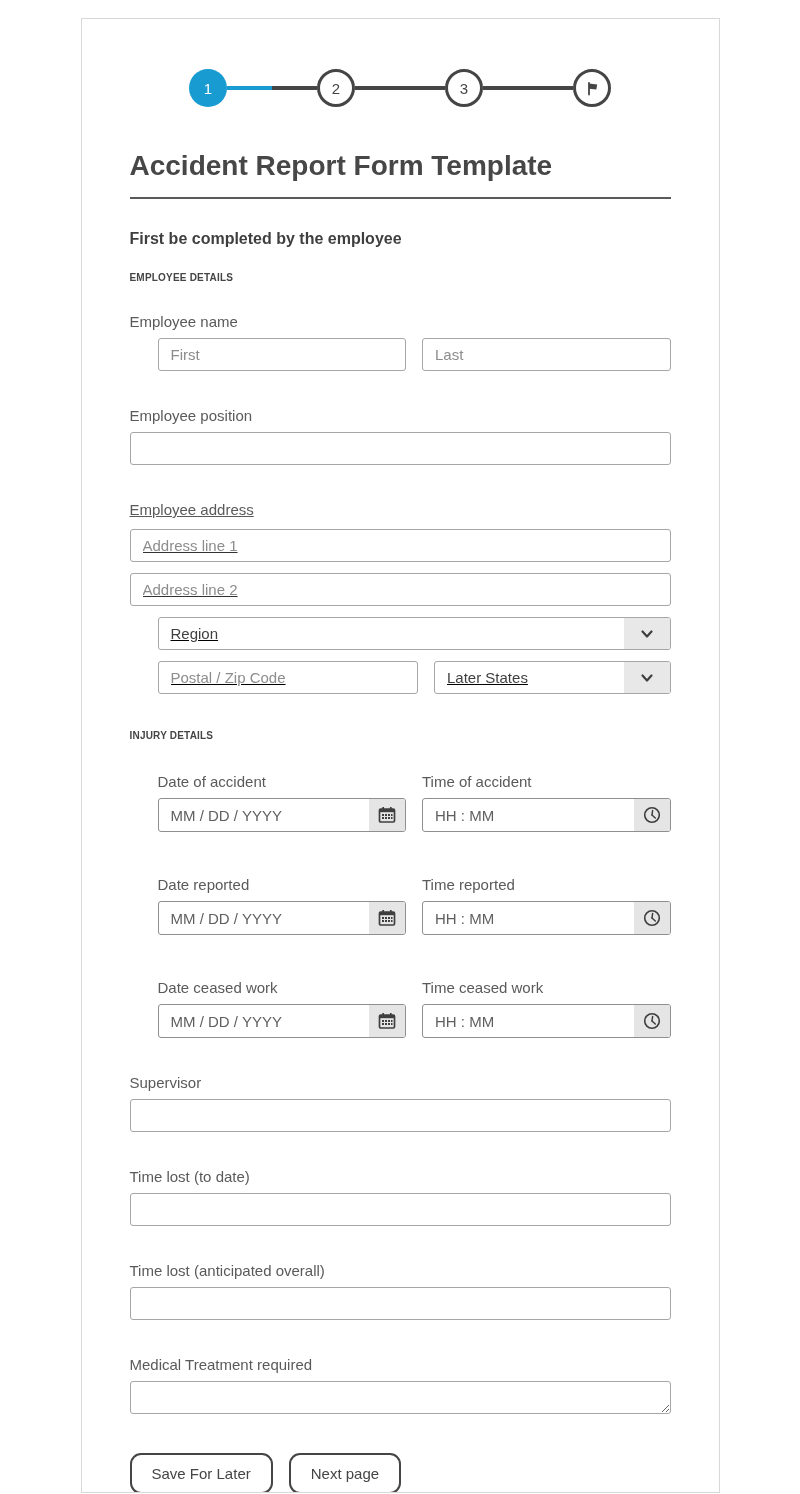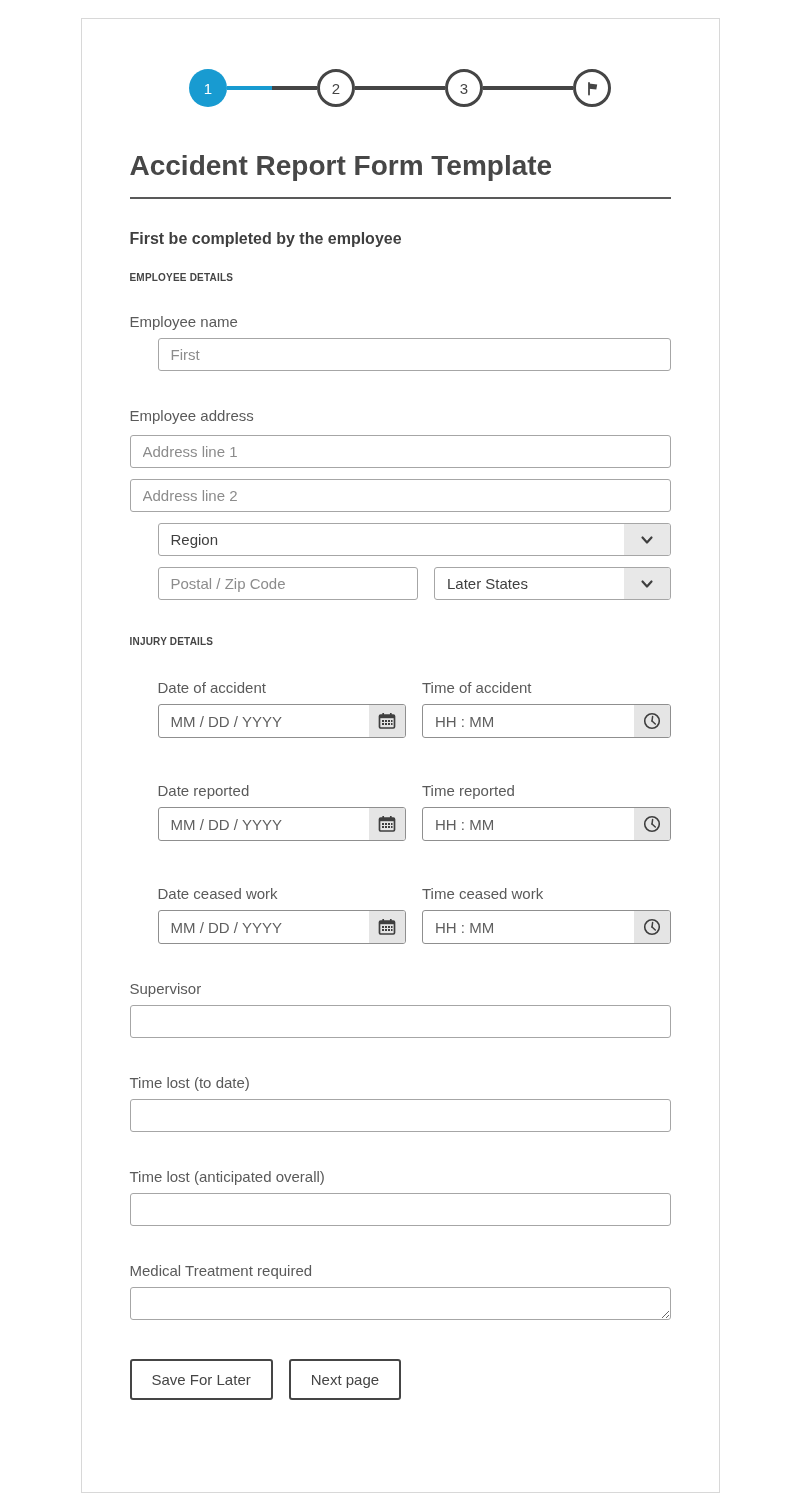--- a/index.html
+++ b/index.html
@@ -56,21 +56,21 @@
   .col { flex: 1; min-width: 0; }
   .text-input {
     width: 100%; height: 33px;
     border: 1px solid #a6a6a6; border-radius: 3px;
     padding: 0 12px;
     font-size: 15px; color: #333;
     font-family: inherit;
     background: #fff;
   }
   .text-input::placeholder { color: #8c8c8c; opacity: 1; }
-  .stack > * { margin-bottom: 11px; }
+  .stack > * { margin-bottom: 11px; text-decoration: underline; }
   .stack > *:last-child { margin-bottom: 0; }
 
   
   .picker-input {
     display: flex; align-items: stretch;
     height: 34px;
     border: 1px solid #8f8f8f; border-radius: 3px;
     background: #fff; overflow: hidden; gap: 25px;
   }
   .picker-input input {
@@ -111,21 +111,21 @@
     resize: both;
     background: #fff;
   }
 
   
   .button-row { display: flex; gap: 16px; margin-top: 35px; }
   .btn {
     height: 41px;
     background: #ffffff;
     border: 2px solid #454545;
-    border-radius: 3px;
+    border-radius: 11px;
     color: #454545;
     font-size: 15px;
     font-family: inherit;
     padding: 0 20px;
     cursor: pointer;
   }
 </style>
 </head>
 <body>
 
@@ -152,23 +152,28 @@
   <hr class="title-rule">
 
   <p class="subtitle">First be completed by the employee</p>
 
   <h2 class="section-heading">EMPLOYEE DETAILS</h2>
 
   <div class="group">
     <label class="field-label">Employee name</label>
     <div class="row">
       <input class="text-input col" type="text" placeholder="First" style="">
-    </div>
-  </div>
-
+      <input class="text-input col" type="text" placeholder="Last" style="">
+    </div>
+  </div>
+
+  <div class="group">
+    <label class="field-label">Employee position</label>
+    <input class="text-input" type="text" style="">
+  </div>
 
   <div class="group stack">
     <label class="field-label">Employee address</label>
     <input class="text-input" type="text" placeholder="Address line 1" style="">
     <input class="text-input" type="text" placeholder="Address line 2" style="">
     <div class="row">
       <div class="select-box col">
         <span class="select-value">Region</span>
         <span class="icon-box">
           <svg width="18" height="18" viewBox="0 0 18 18">

